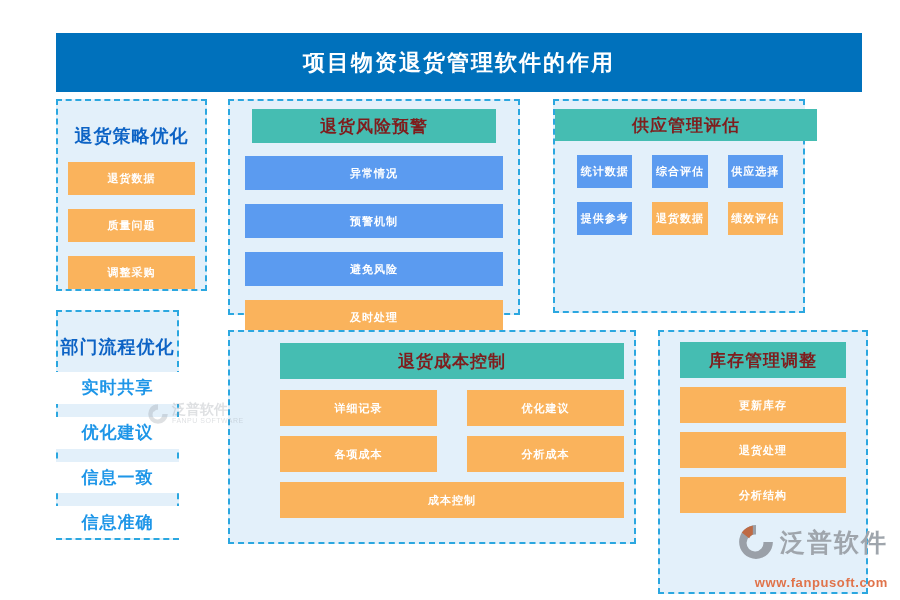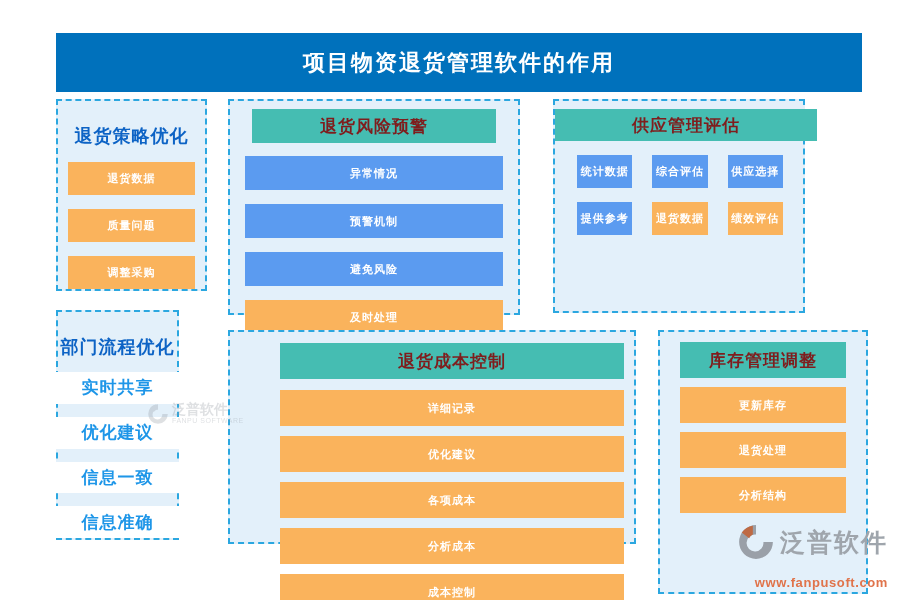--- a/index.html
+++ b/index.html
@@ -50,21 +50,21 @@
 
   
   .p-supplier{left:553px;top:99px;width:252px;height:214px;}
   .p-supplier .teal-head{width:262px;height:32px;margin:8px auto 0;}
   .p-supplier .grid{display:grid;grid-template-columns:1fr 1fr 1fr;gap:14px 20px;
     grid-auto-rows:33px;margin:14px 20px 0 22px;}
 
   
   .p-cost{left:228px;top:330px;width:408px;height:214px;padding-left:40px;}
   .p-cost .teal-head{height:36px;margin:11px 10px 0;}
-  .p-cost .grid{display:grid;grid-template-columns:1fr;gap:10px 30px;
+  .p-cost .grid{display:grid;grid-template-columns:1fr 1fr;gap:10px 30px;
     grid-auto-rows:36px;margin:11px 10px 0;}
   .p-cost .fullrow{height:36px;margin:10px 10px 0;}
 
   
   .p-inventory{left:658px;top:330px;width:210px;height:264px;}
   .p-inventory .teal-head{height:36px;margin:10px 14px 0;}
   .p-inventory .tag{width:166px;height:36px;margin-top:9px;}
   .p-inventory .tag:first-of-type{margin-top:14px;}
 
   

